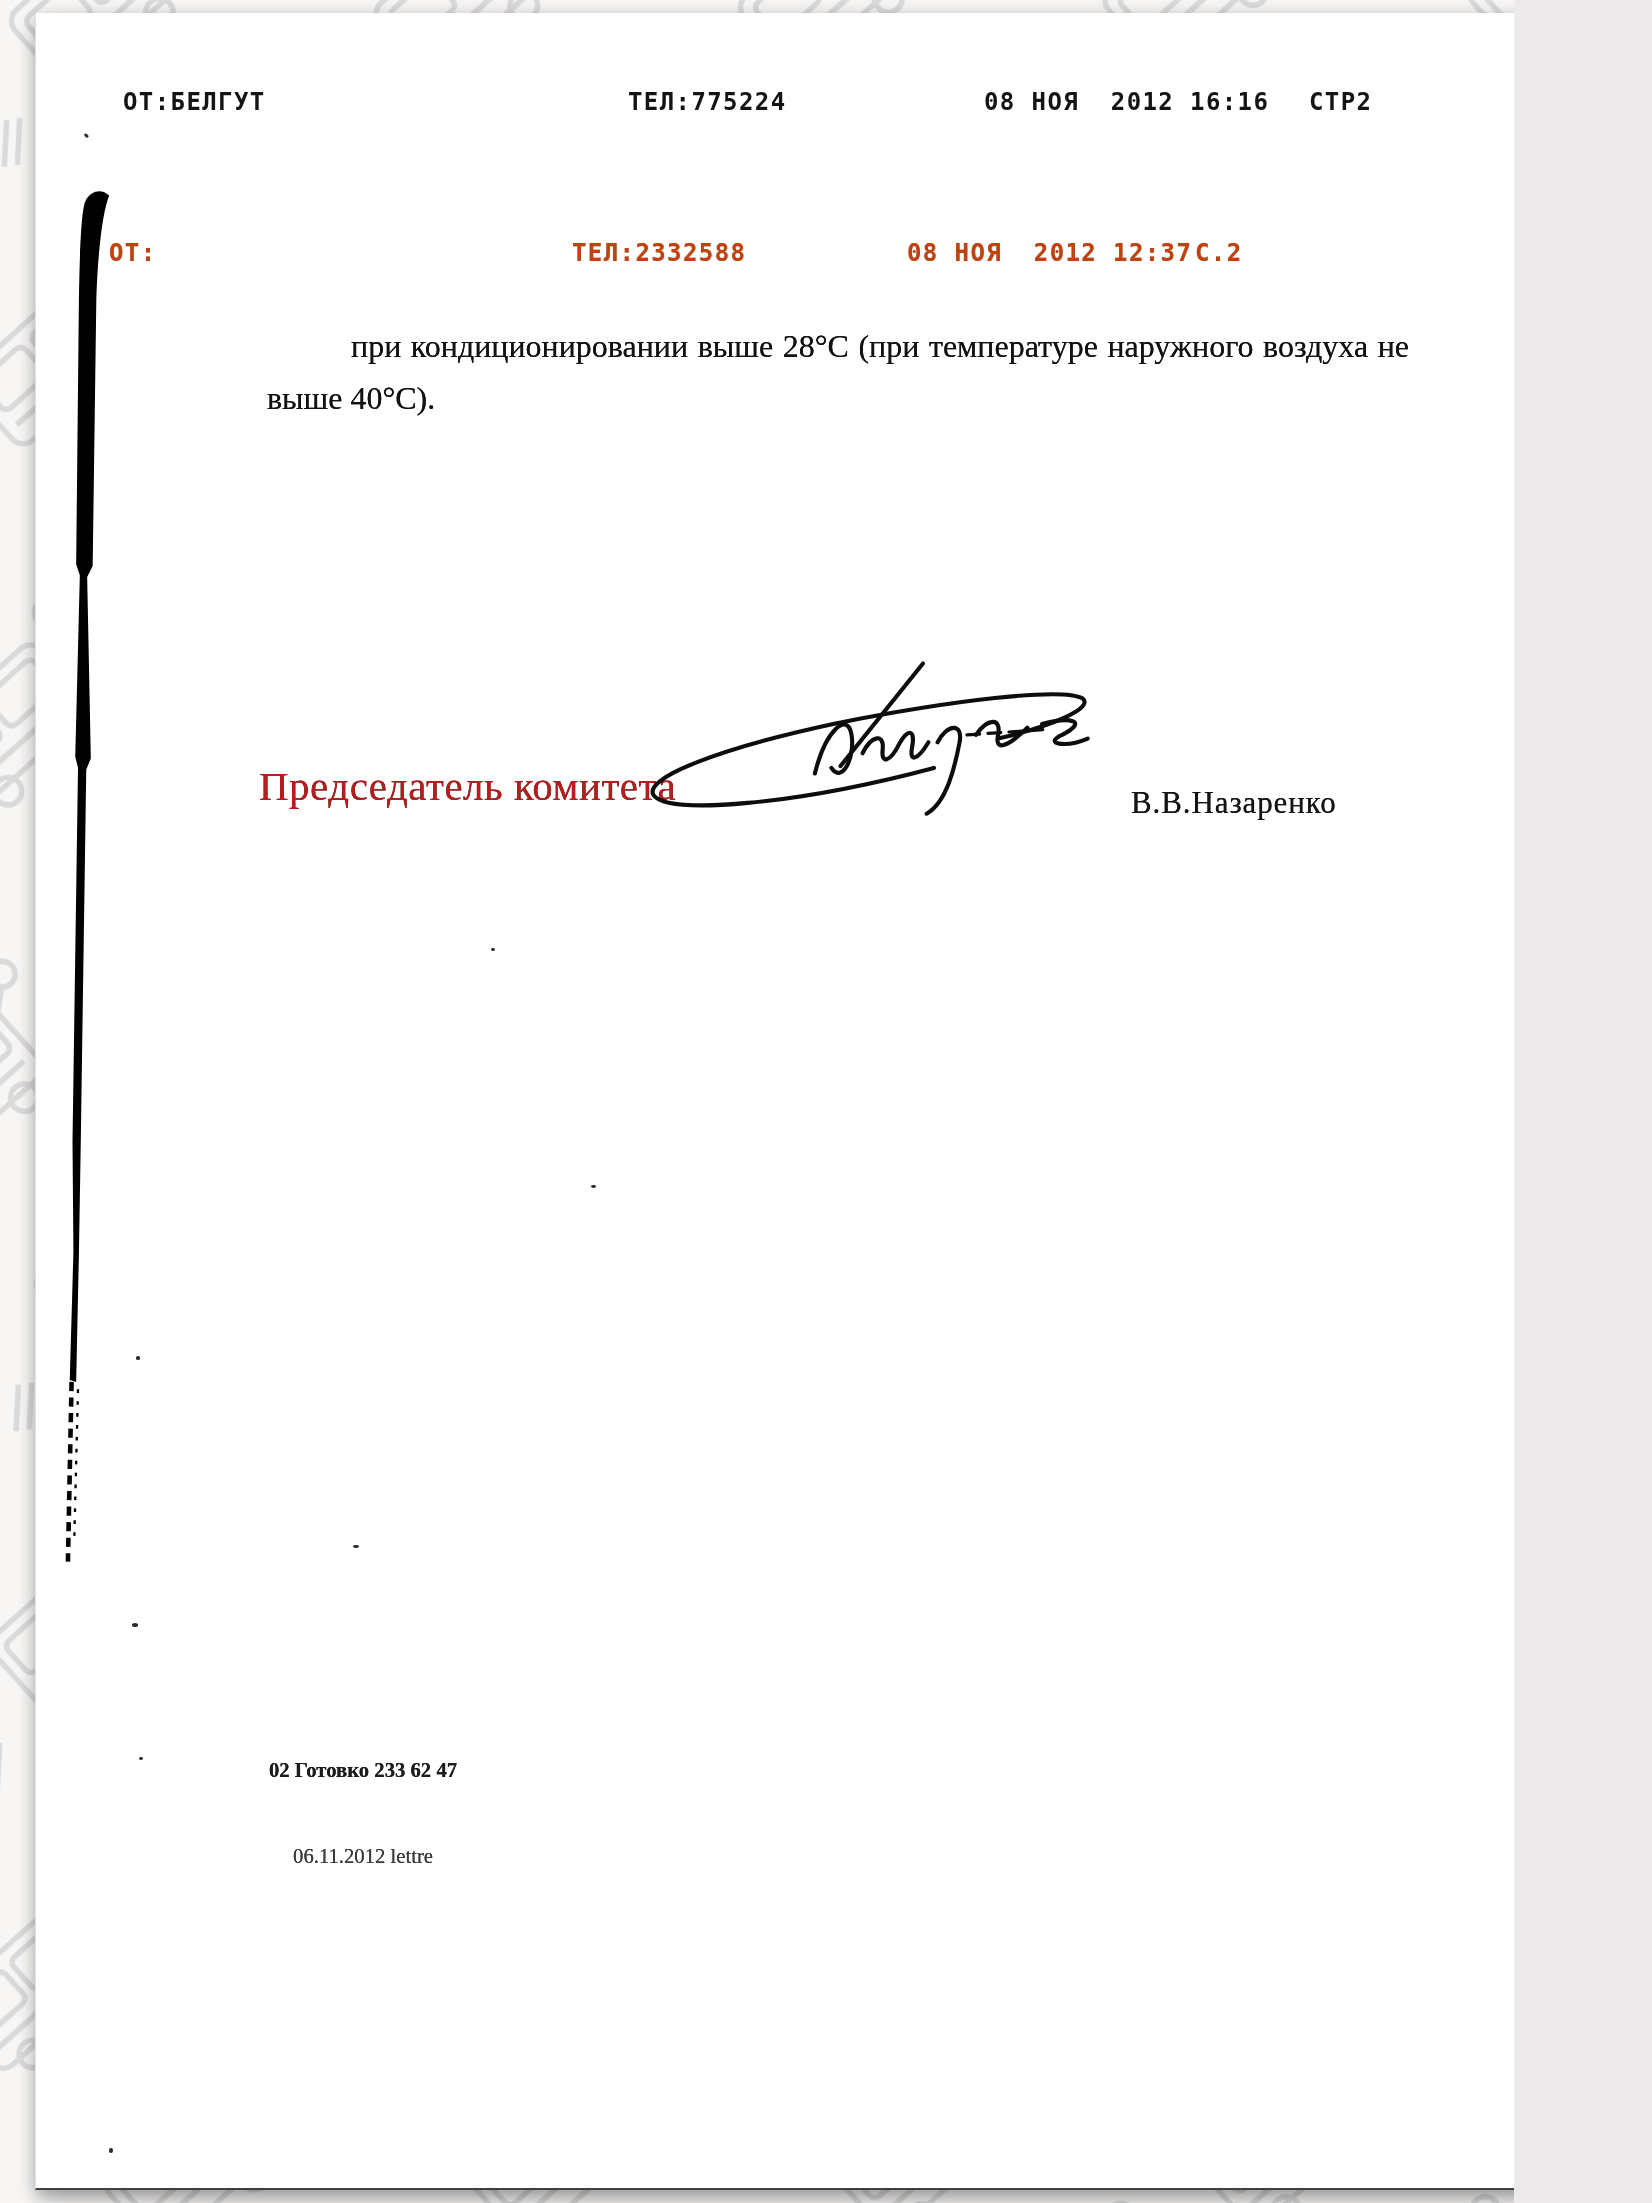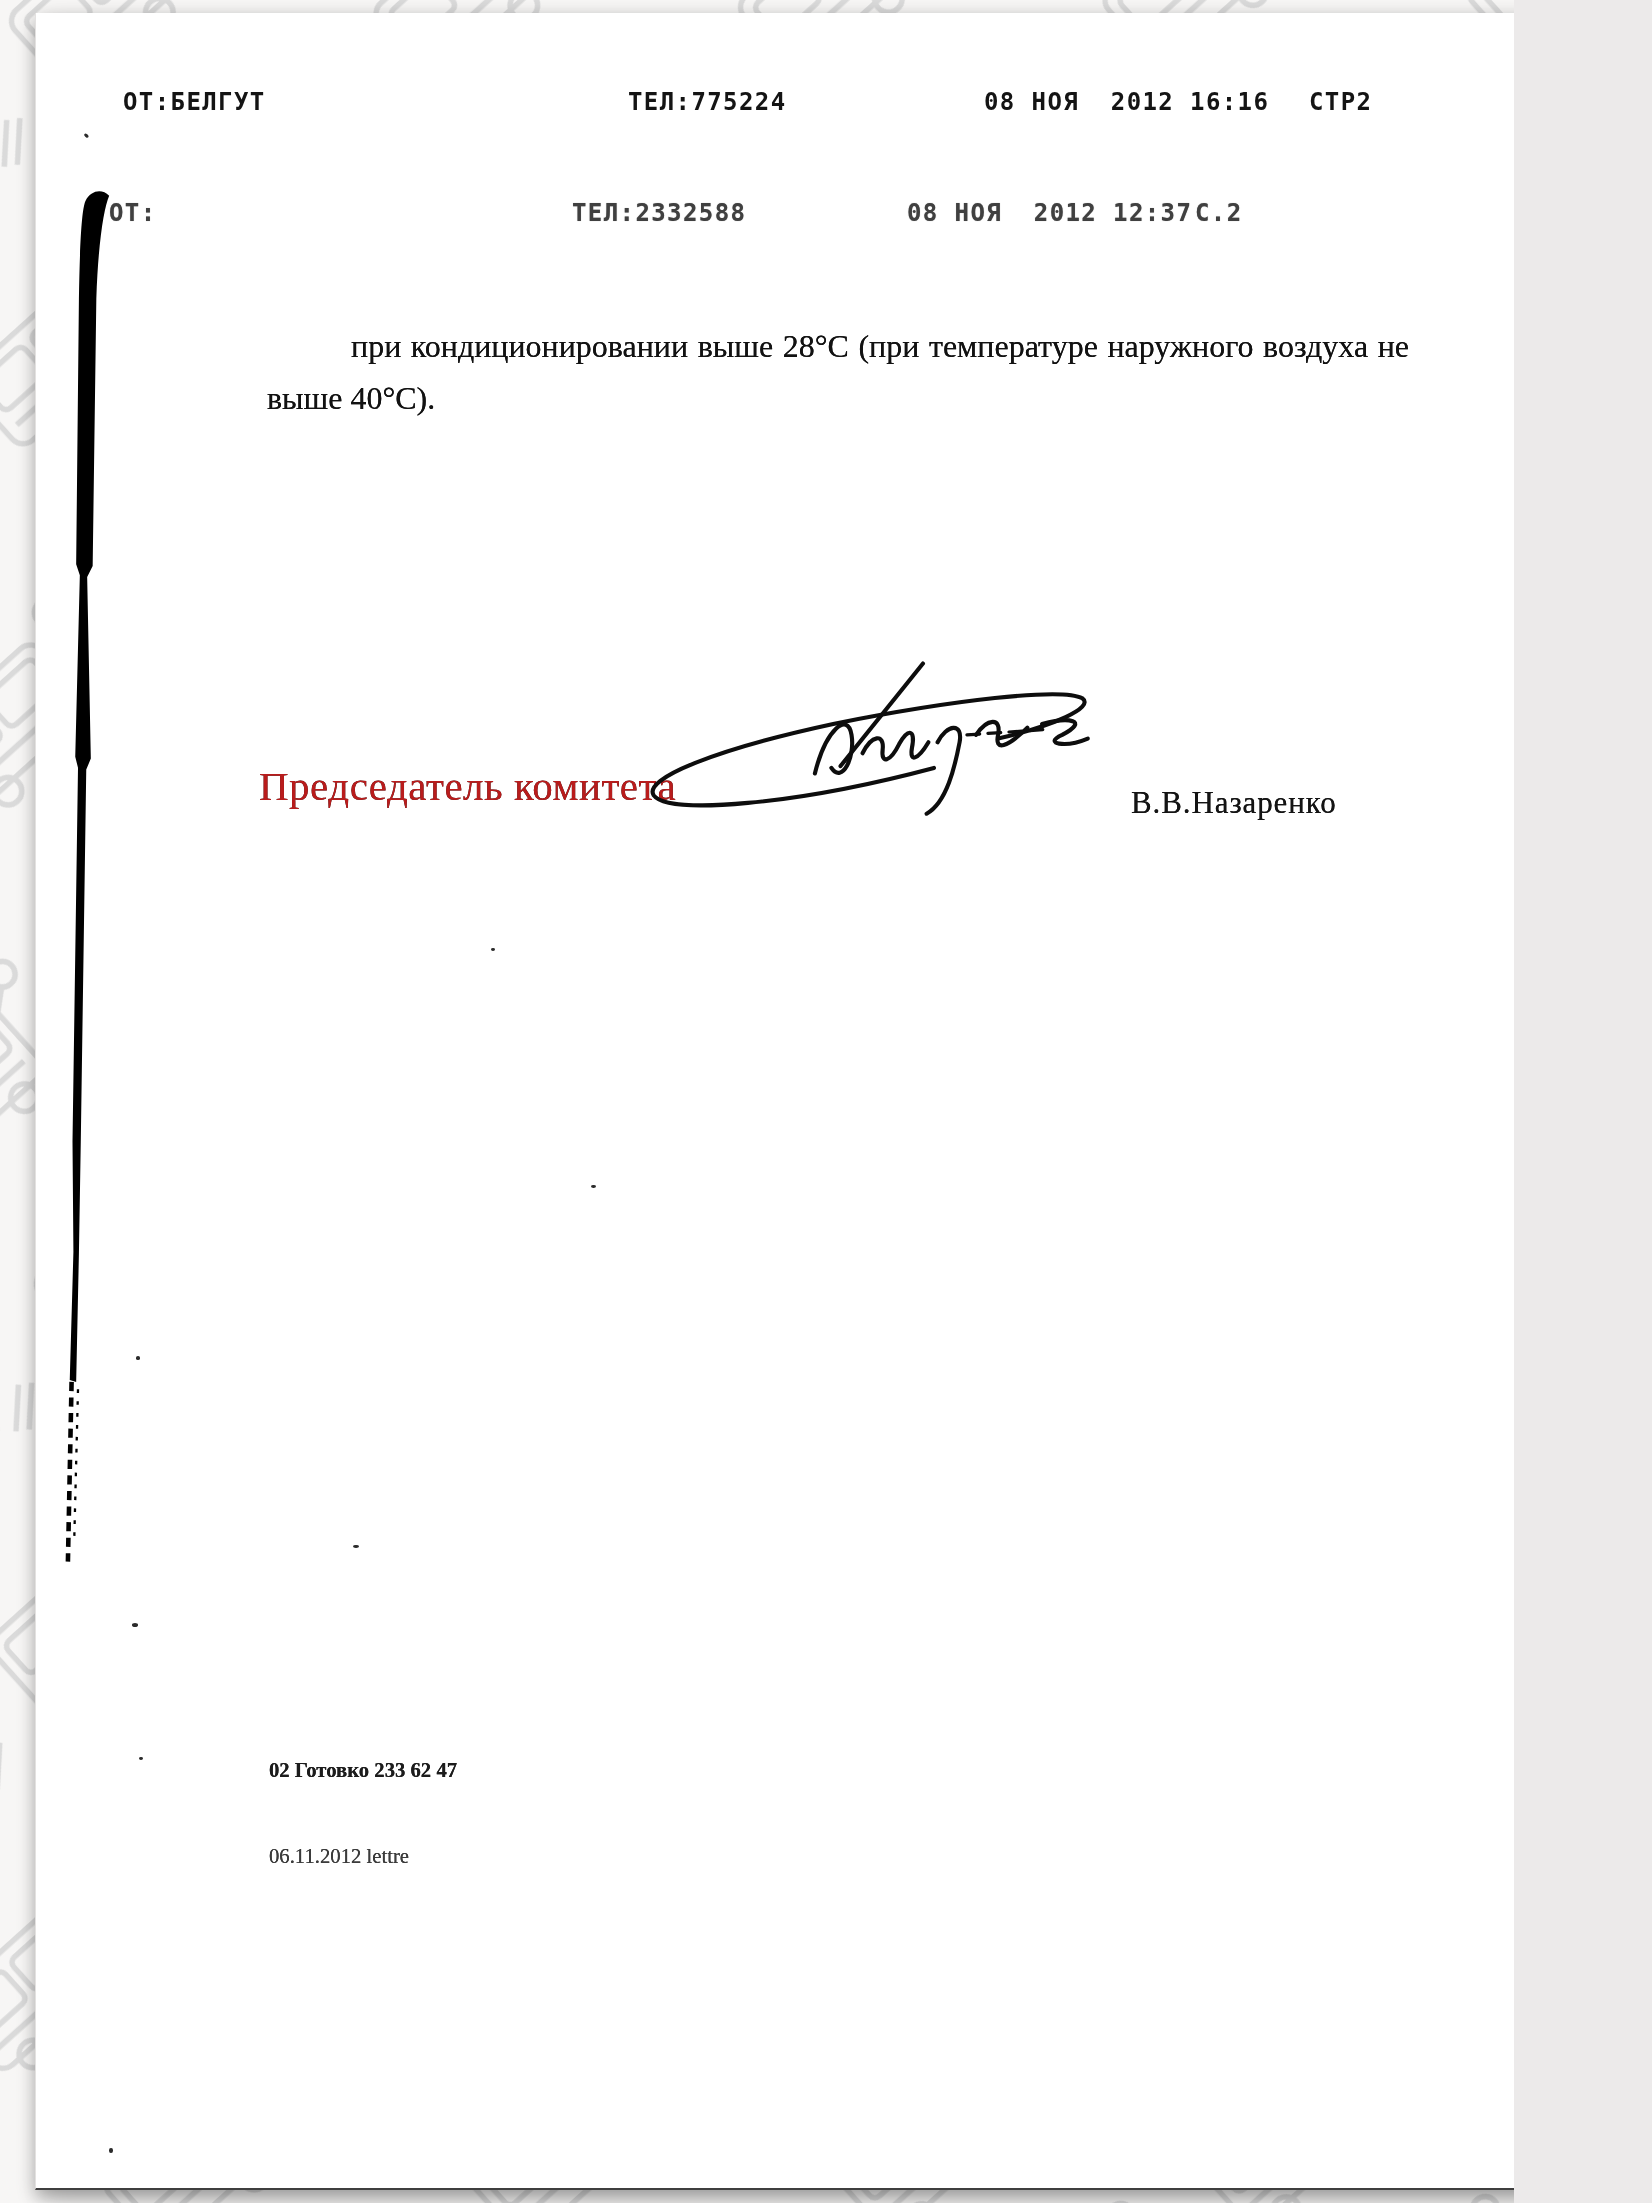--- a/index.html
+++ b/index.html
@@ -24,22 +24,23 @@
   .faxtxt{
     position:absolute;
     font-family:"DejaVu Sans Mono", monospace;
     font-weight:bold;
     font-size:24px;
     letter-spacing:1.4px;
     color:#141414;
     white-space:pre;
   }
   .fax-sub{
-    color:#404040;
+    color:#c2410c;
     text-shadow:0 0 0.9px #9b9b9b;
+    margin-top:40px;
   }
   
   .body-text{
     position:absolute;
     left:231px;top:307px;width:1142px;
     font-size:32px;
     line-height:52px;
     color:#121212;
     text-align:justify;
     text-shadow:0 0 0.6px #1a1a1a;
@@ -59,21 +60,21 @@
     margin-top:28px;
   }
   .sig-svg{position:absolute;left:595px;top:645px;}
   .footer{
     position:absolute;left:233px;top:1686px;
     font-size:20.7px;line-height:28.5px;color:#1c1c1c;
     font-weight:bold;
     text-shadow:0 0 0.5px #222;
     white-space:pre;
   }
-  .footer .f2{font-weight:normal;color:#3c3c3c;}
+  .footer .f2{font-weight:normal;color:#3c3c3c;text-align:center;}
   .streak{position:absolute;left:20px;top:174px;}
   .speck{position:absolute;background:#2b2b2b;border-radius:50%;}
 </style>
 </head>
 <body>
 
 <div class="canvas">
 
   <svg class="backdrop" width="1653" height="2204" xmlns="http://www.w3.org/2000/svg" viewBox="0 0 1800 2400">
     <defs>

